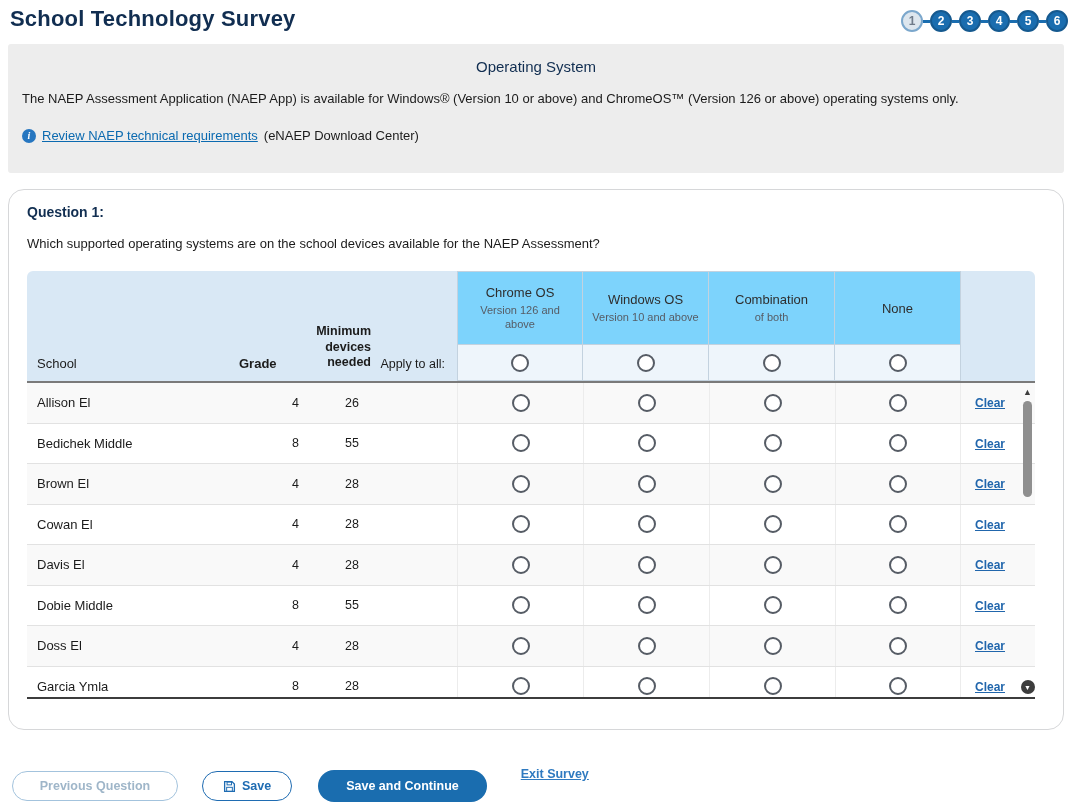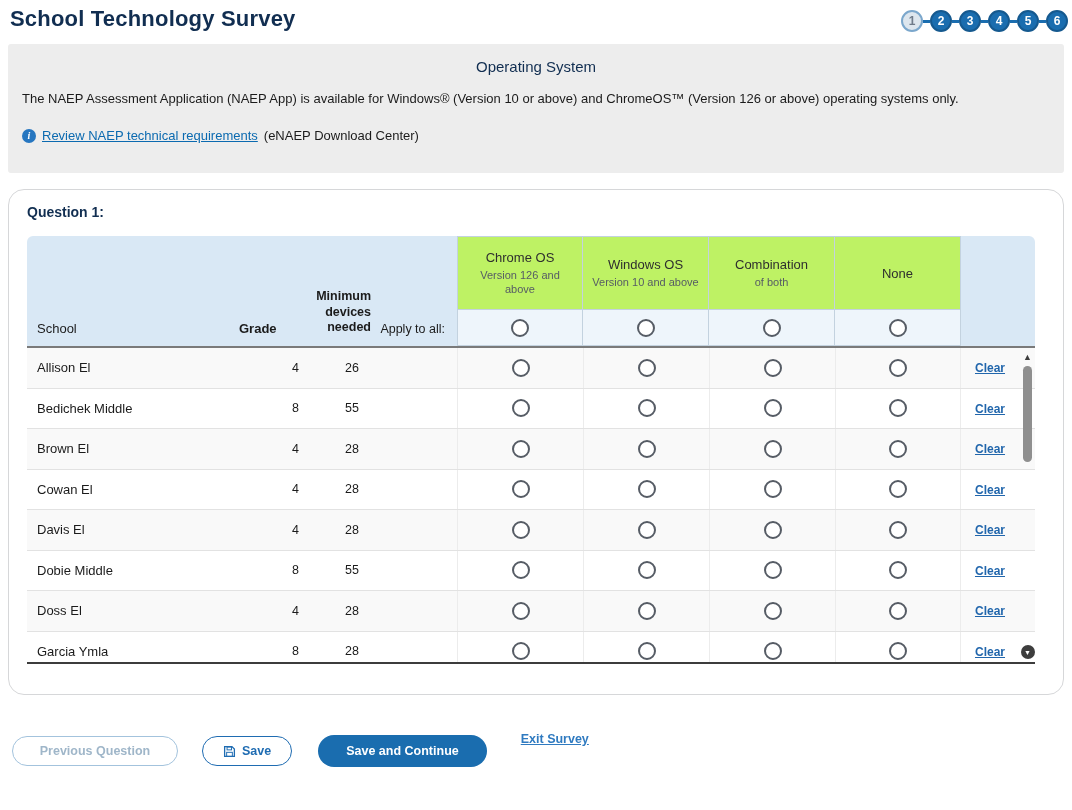--- a/index.html
+++ b/index.html
@@ -56,21 +56,21 @@
     background:#d9e8f5; border-radius:6px 6px 0 0;
     grid-template-rows:74px 36px;
     border-bottom:2px solid #7a7a7a;
   }
   .h-school { grid-column:1; grid-row:1/3; align-self:end; padding:0 0 10px 10px; font-weight:400; }
   .h-grade  { grid-column:2; grid-row:1/3; align-self:end; text-align:left; padding:0 10px 10px 0; font-weight:700; }
   .h-mindev { grid-column:3; grid-row:1/3; align-self:end; text-align:right; padding:0 8px 10px 0; font-weight:700; font-size:12.5px; line-height:1.25; }
   .h-apply  { grid-column:4; grid-row:1/3; align-self:end; text-align:right; padding:0 12px 9px 0; font-size:12.5px; line-height:1.3; color:#1b1b1b; }
 
   .opt-box {
-    grid-row:1; background:#bef264; border:1px solid #c3d2df;
+    grid-row:1; background:#7dd3fc; border:1px solid #c3d2df;
     display:flex; flex-direction:column; align-items:center; justify-content:center;
     text-align:center; padding:4px 8px;
   }
   .opt-box + .opt-box { border-left:none; }
   .opt-title { font-size:13px; color:#2e2e2e; }
   .opt-sub { font-size:11px; color:#565c65; margin-top:3px; line-height:1.3; }
 
   .apply-cell {
     grid-row:2; background:#eef5fb; border:1px solid #c3d2df; border-top:none;
     display:flex; align-items:center; justify-content:center;
@@ -149,20 +149,21 @@
     <p class="info-panel-body">The NAEP Assessment Application (NAEP App) is available for Windows® (Version 10 or above) and ChromeOS™ (Version 126 or above) operating systems only.</p>
     <p class="info-link-row">
       <span class="info-icon">i</span>
       <a href="#" class="info-link">Review NAEP technical requirements</a>
       <span class="info-suffix">(eNAEP Download Center)</span>
     </p>
   </section>
 
   <section class="question-card">
     <h3 class="question-label">Question 1:</h3>
+    <p class="question-text">Which supported operating systems are on the school devices available for the NAEP Assessment?</p>
 
     <div class="survey-table">
 
       <div class="tgrid table-header">
         <div class="h-school">School</div>
         <div class="h-grade">Grade</div>
         <div class="h-mindev">Minimum devices needed</div>
         <div class="h-apply">Apply to all:</div>
 
         <div class="opt-box" style="grid-column:5">

